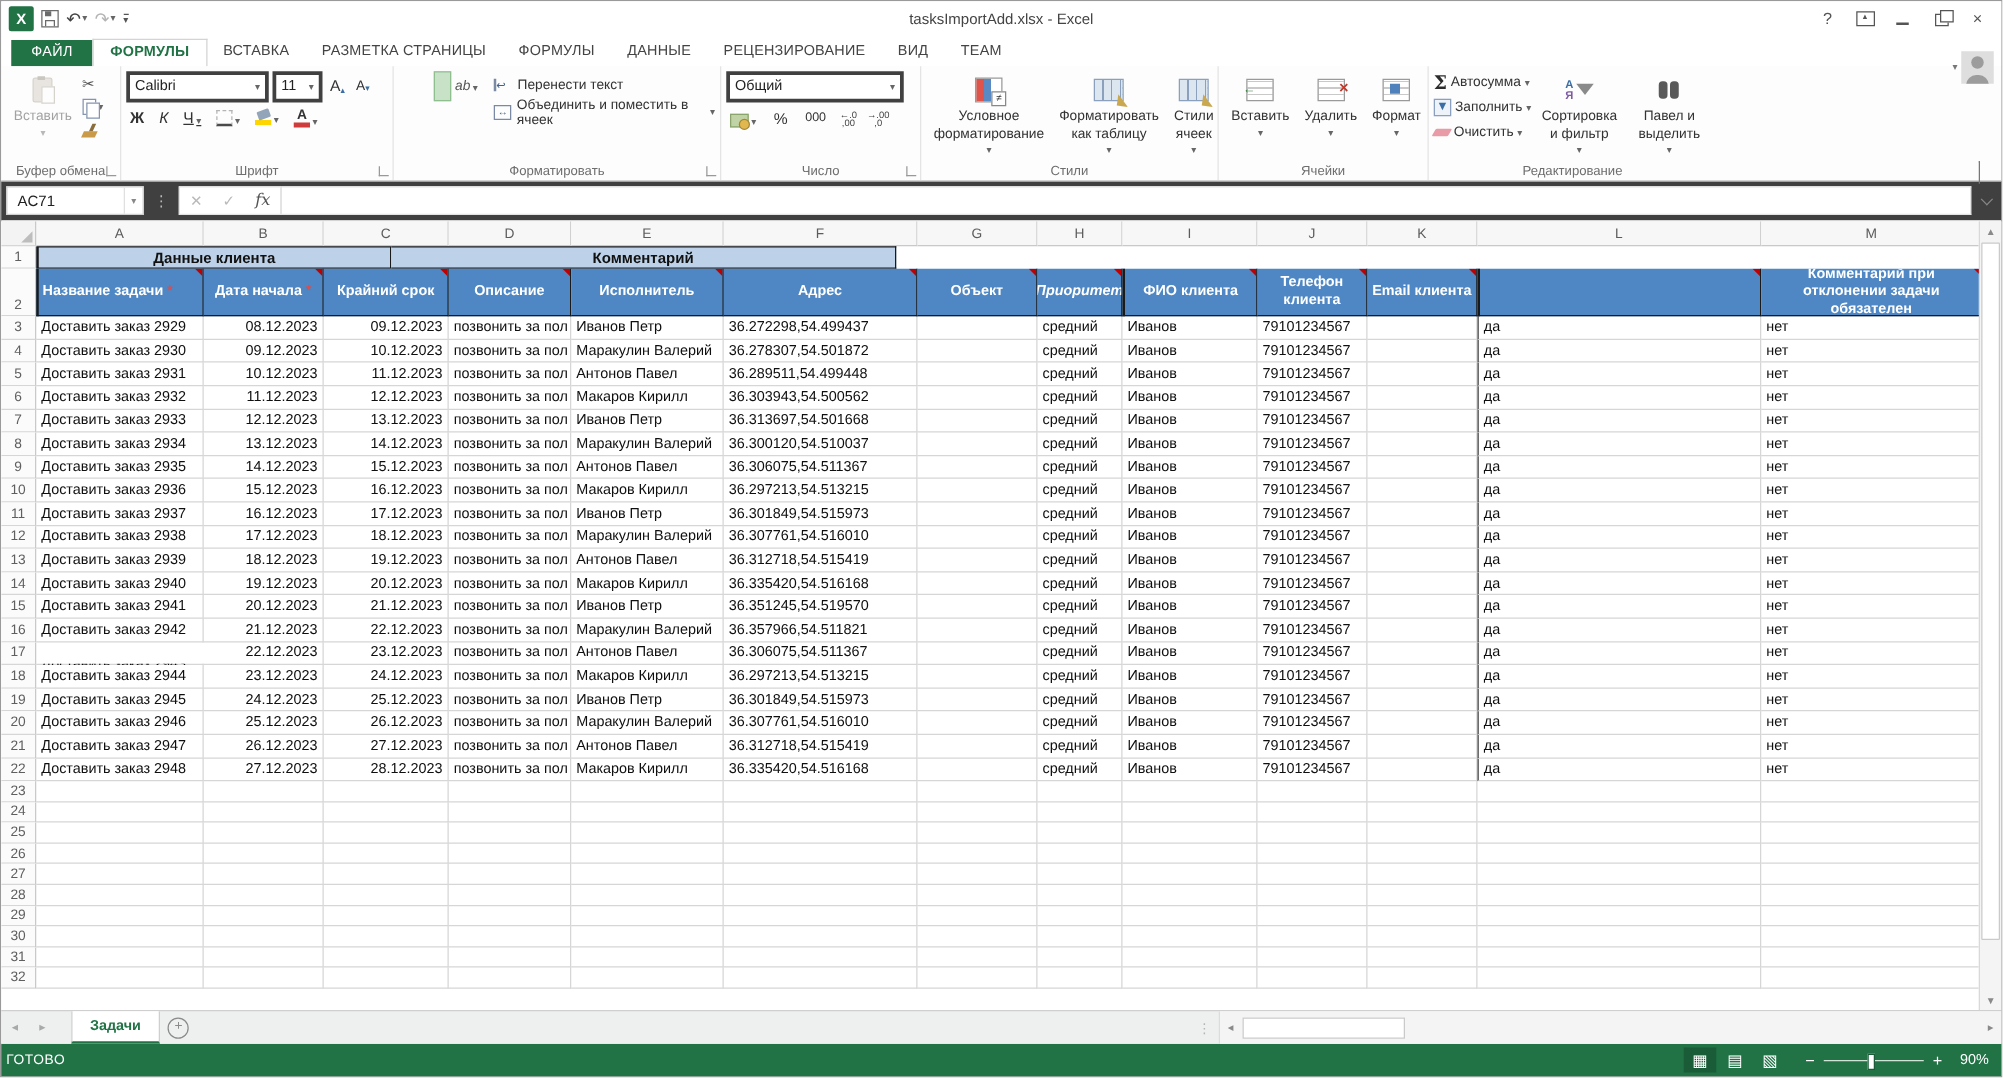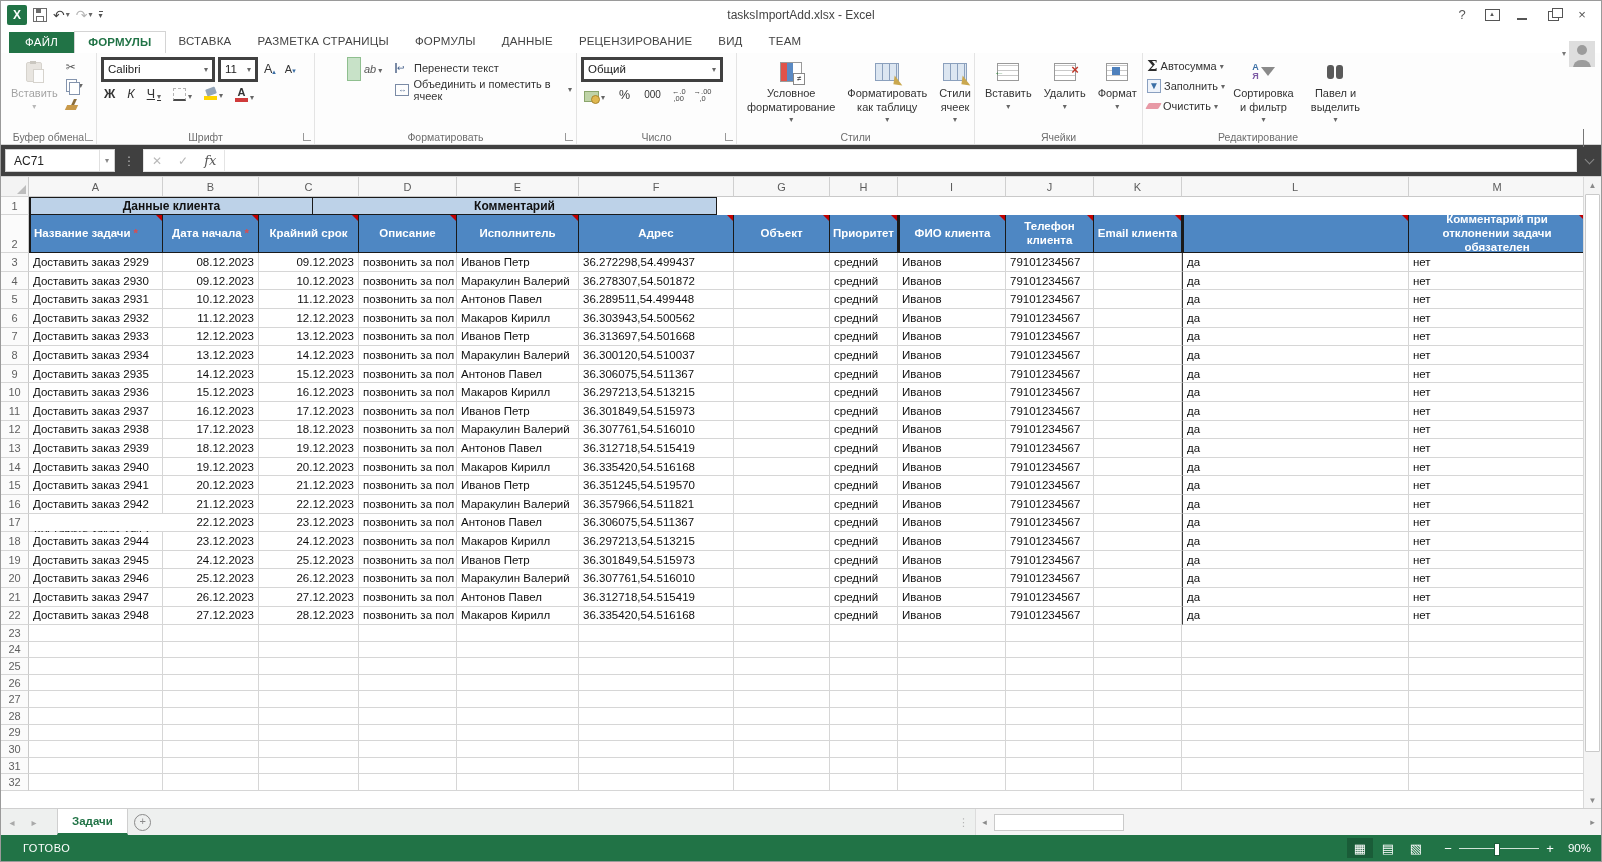--- a/index.html
+++ b/index.html
@@ -158,21 +158,21 @@
   .pluscirc{width:15px;height:15px;border:1px solid #8a8a8a;border-radius:50%;color:#8a8a8a;font-size:11px;line-height:13px;text-align:center;}
   .trspace{flex:1;}
   .hsplit{display:flex;align-items:center;color:#b5b5b5;font-size:11px;padding:0 6px;}
   .hscroll{display:flex;align-items:center;width:625px;background:#f4f4f4;border-left:1px solid #dcdcdc;}
   .harrow{width:17px;height:100%;display:flex;align-items:center;justify-content:center;color:#8a8a8a;font-size:9px;}
   .hthumb{width:128px;height:15px;background:#fff;border:1px solid #cacaca;margin:0 1px;}
   .htrack{flex:1;height:100%;}
 
   
   .statusbar{height:26px;background:#217346;color:#fff;display:flex;align-items:center;font-size:11px;}
-  .smode{padding-left:22px;letter-spacing:.5px;}
+  .smode{padding-left:4px;letter-spacing:.5px;}
   .sright{margin-left:auto;display:flex;align-items:center;gap:2px;padding-right:10px;}
   .vbtn{width:26px;height:20px;display:flex;align-items:center;justify-content:center;font-size:13px;color:#fff;}
   .vbtn.active{background:#1a5c38;}
   .zoomwrap{display:flex;align-items:center;margin-left:12px;gap:6px;}
   .zsign{font-size:13px;color:#fff;width:10px;text-align:center;}
   .ztrack{width:80px;height:1px;background:#cfe3d6;position:relative;}
   .ztick{position:absolute;left:50%;top:-3px;width:1px;height:7px;background:#cfe3d6;}
   .zthumb{position:absolute;left:44%;top:-5px;width:4px;height:11px;background:#fff;border:1px solid #1a5c38;}
   .zlabel{width:34px;text-align:right;font-size:11.5px;}
 </style>
@@ -562,21 +562,21 @@
             <span class="tri"></span>
           </div>
           <div class="hcell" style="width: 155px;">
             <span>Адрес</span>
             <span class="tri"></span>
           </div>
           <div class="hcell" style="width: 96px;">
             <span>Объект</span>
             <span class="tri"></span>
           </div>
-          <div class="hcell" style="width: 68px;">
+          <div class="hcell" style="width: 68px; font-style: italic;">
             <span>Приоритет</span>
             <span class="tri"></span>
           </div>
           <div class="hcell thickL" style="width: 108px;">
             <span>ФИО клиента</span>
             <span class="tri"></span>
           </div>
           <div class="hcell" style="width: 88px;">
             <span>Телефон клиента</span>
             <span class="tri"></span>

